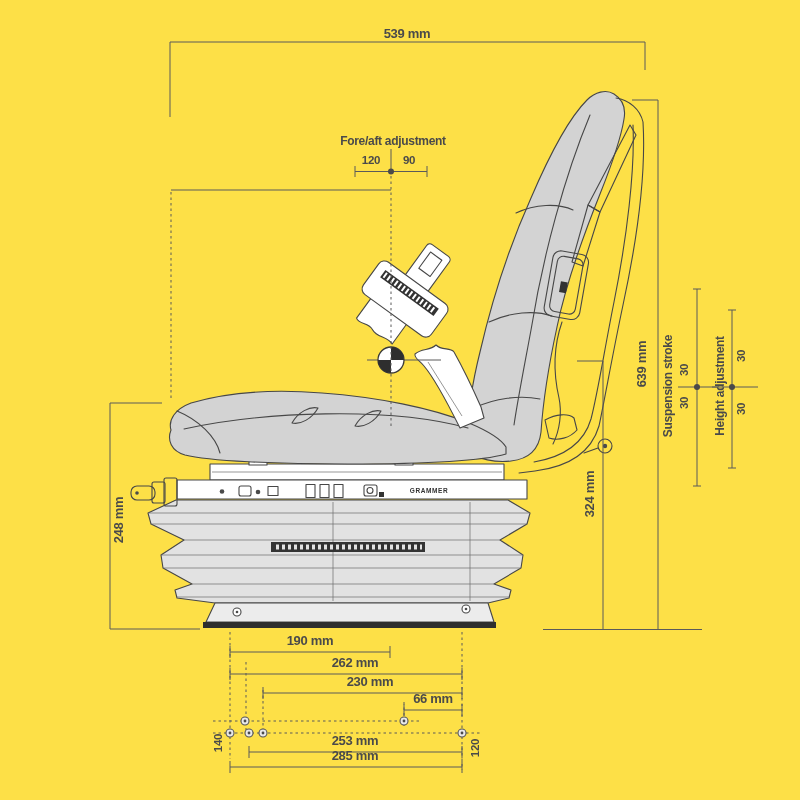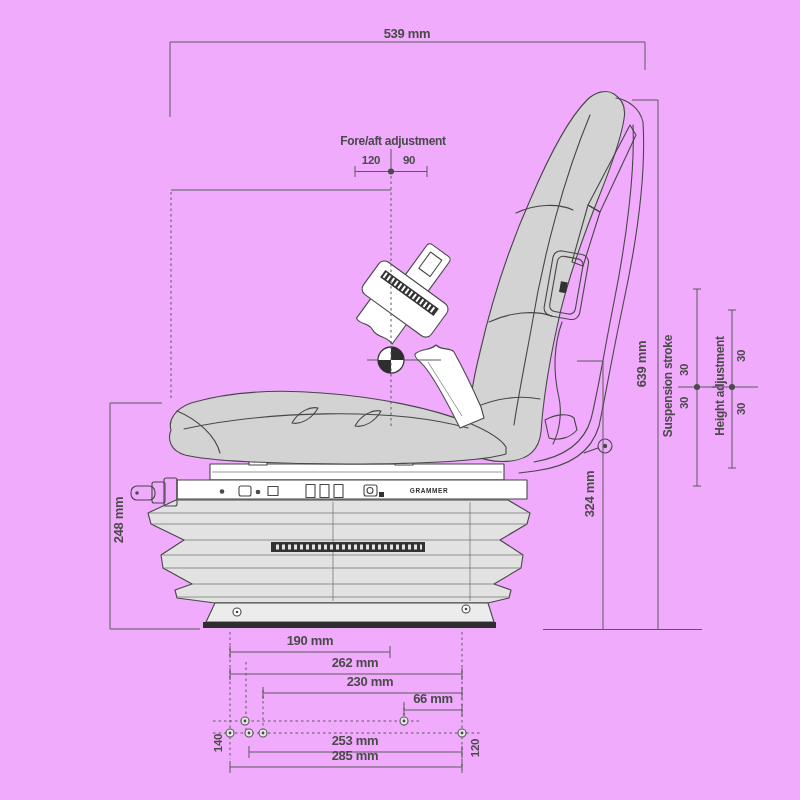--- a/index.html
+++ b/index.html
@@ -1,16 +1,16 @@
 <!DOCTYPE html>
 <html><head>
 <meta charset="utf-8">
 <style>
   html,body{margin:0;padding:0;background:#fff;}
-  .page{width:800px;height:800px;background:#f0abfc;position:relative;overflow:hidden;}
+  .page{width:800px;height:800px;background:#fde047;position:relative;overflow:hidden;}
   svg{display:block;}
   text{font-family:"Liberation Sans",sans-serif;font-weight:bold;fill:#4a4a4a;
        text-anchor:middle;letter-spacing:-0.3px;}
   .t13{font-size:13px;}
   .t12{font-size:12px;}
   .t11{font-size:11.5px;}
   .brand{font-size:6.5px;letter-spacing:0.6px;fill:#333;}
   .dim{stroke:#5a5a5a;stroke-width:1;fill:none;}
   .dimdash{stroke:#5a5a5a;stroke-width:1;fill:none;stroke-dasharray:2.5 3;}
   .dot{fill:#4a4a4a;stroke:none;}

